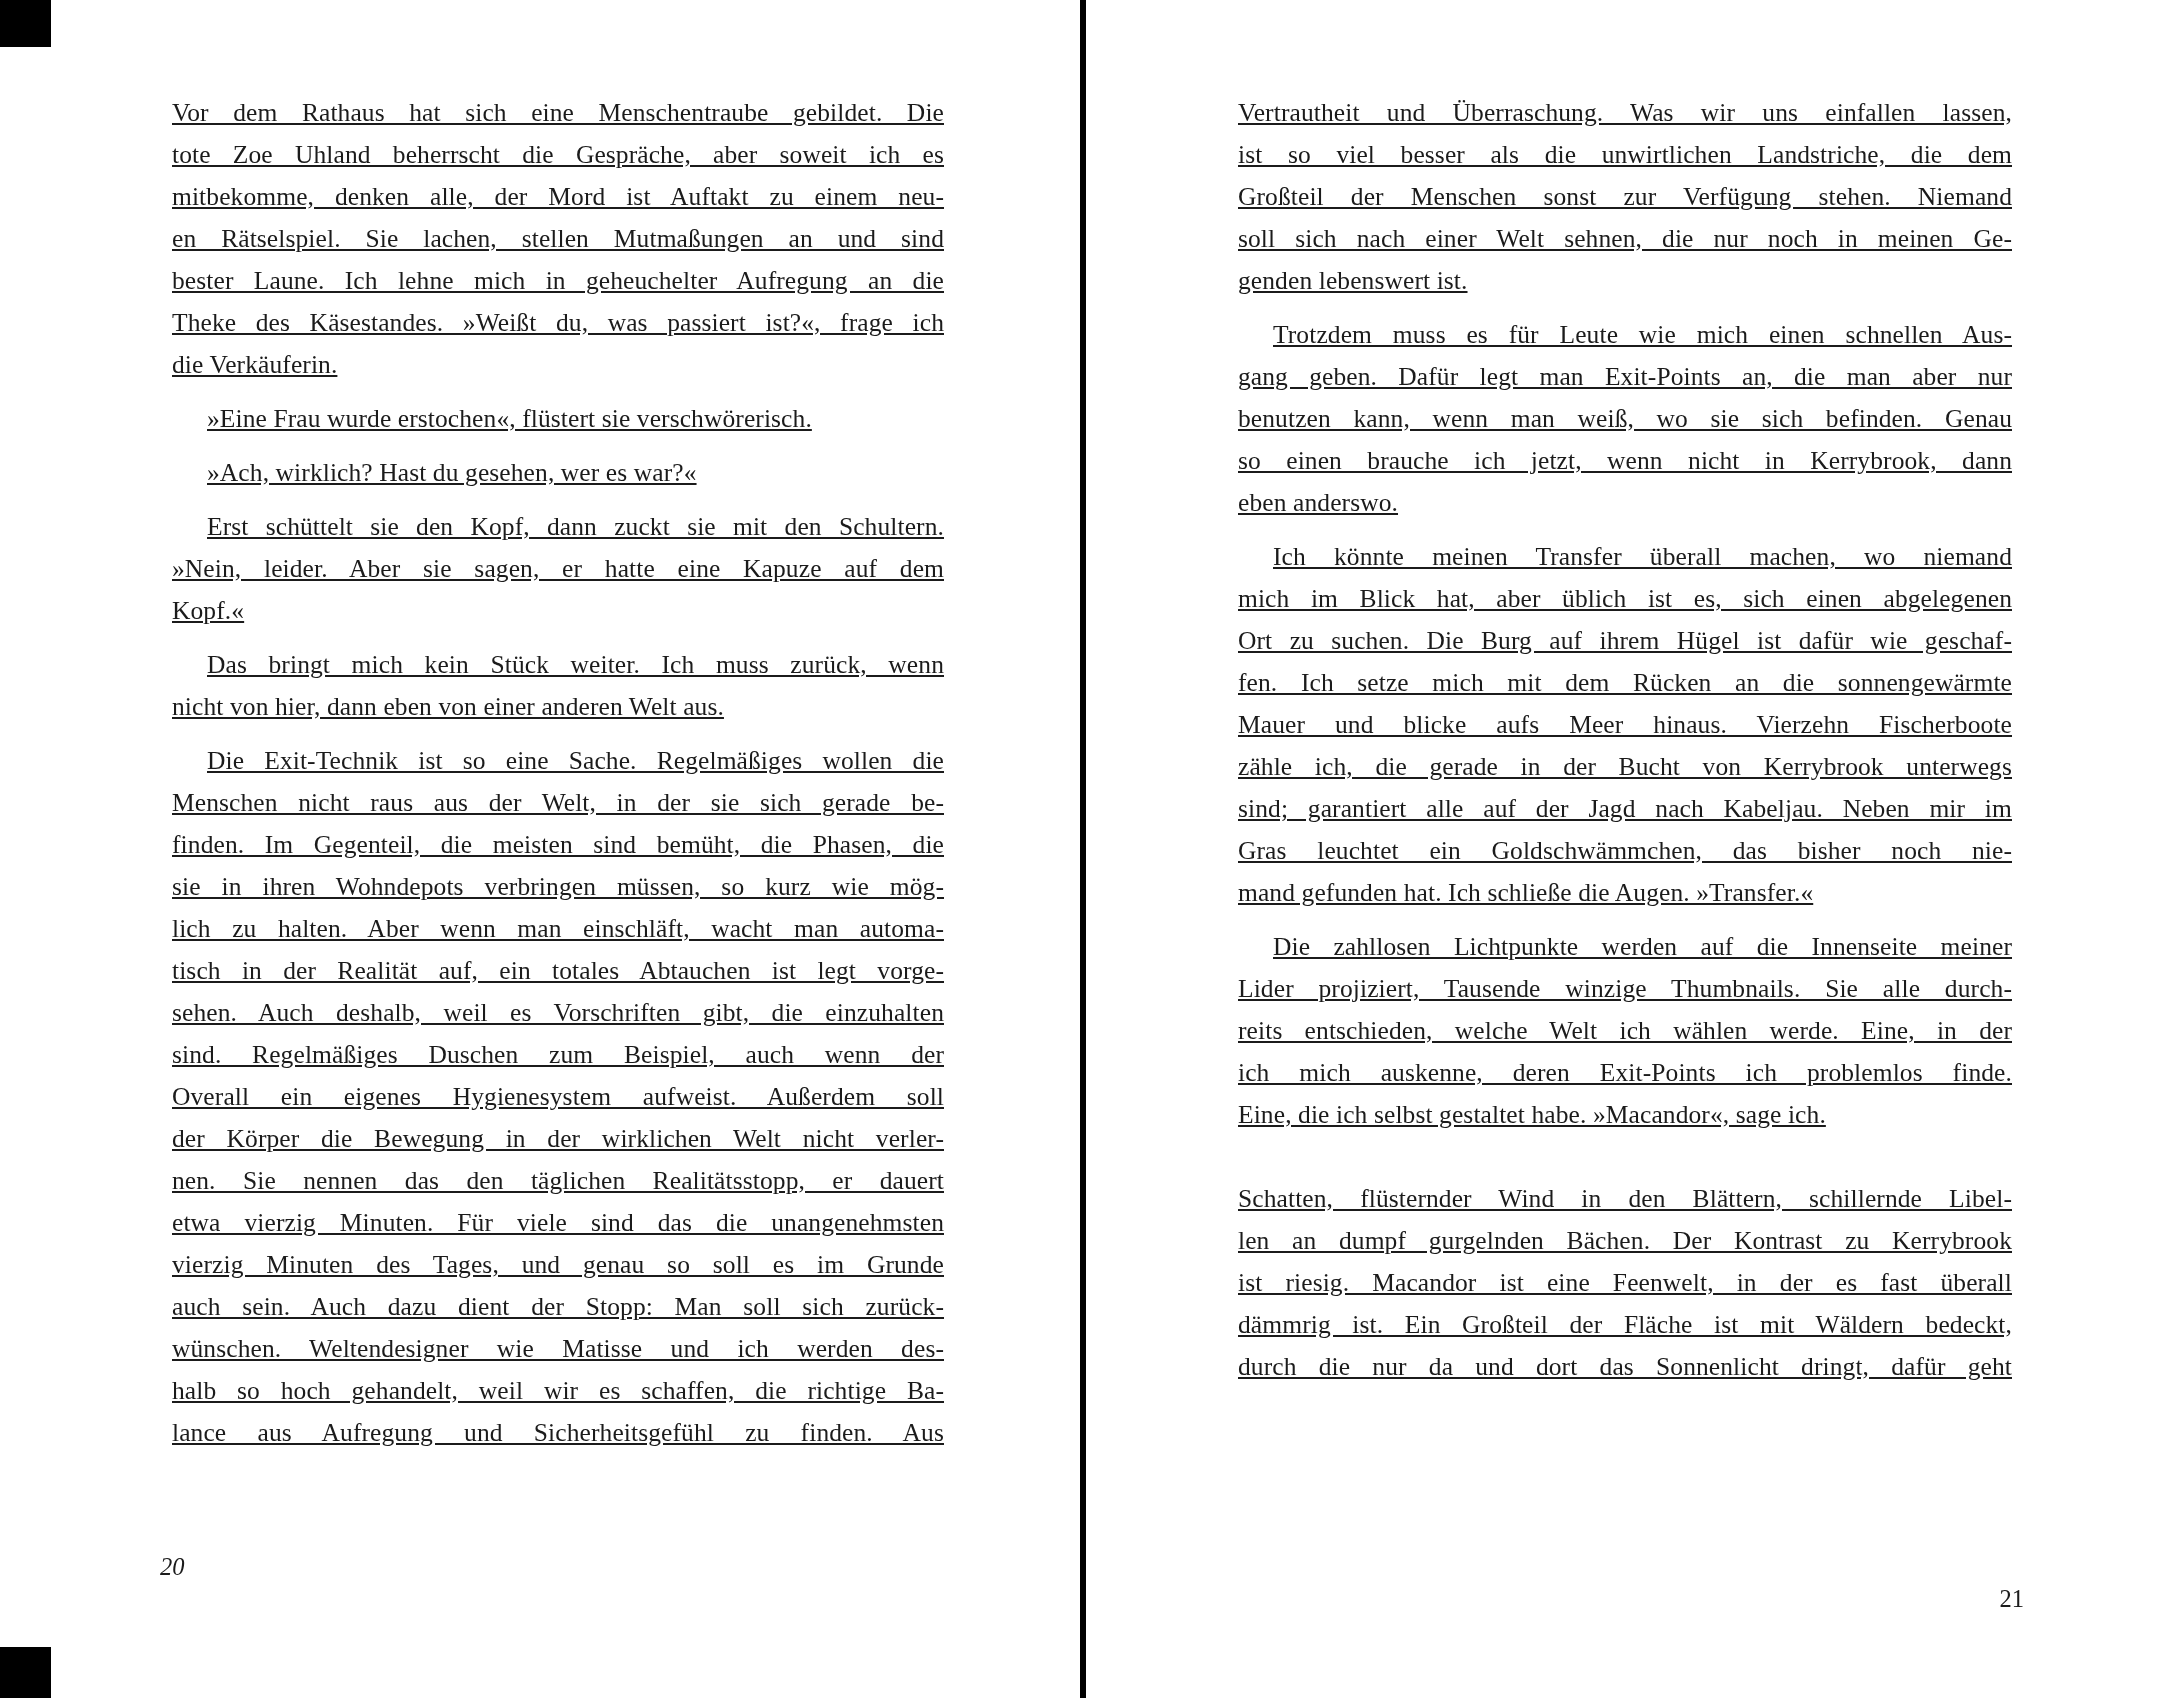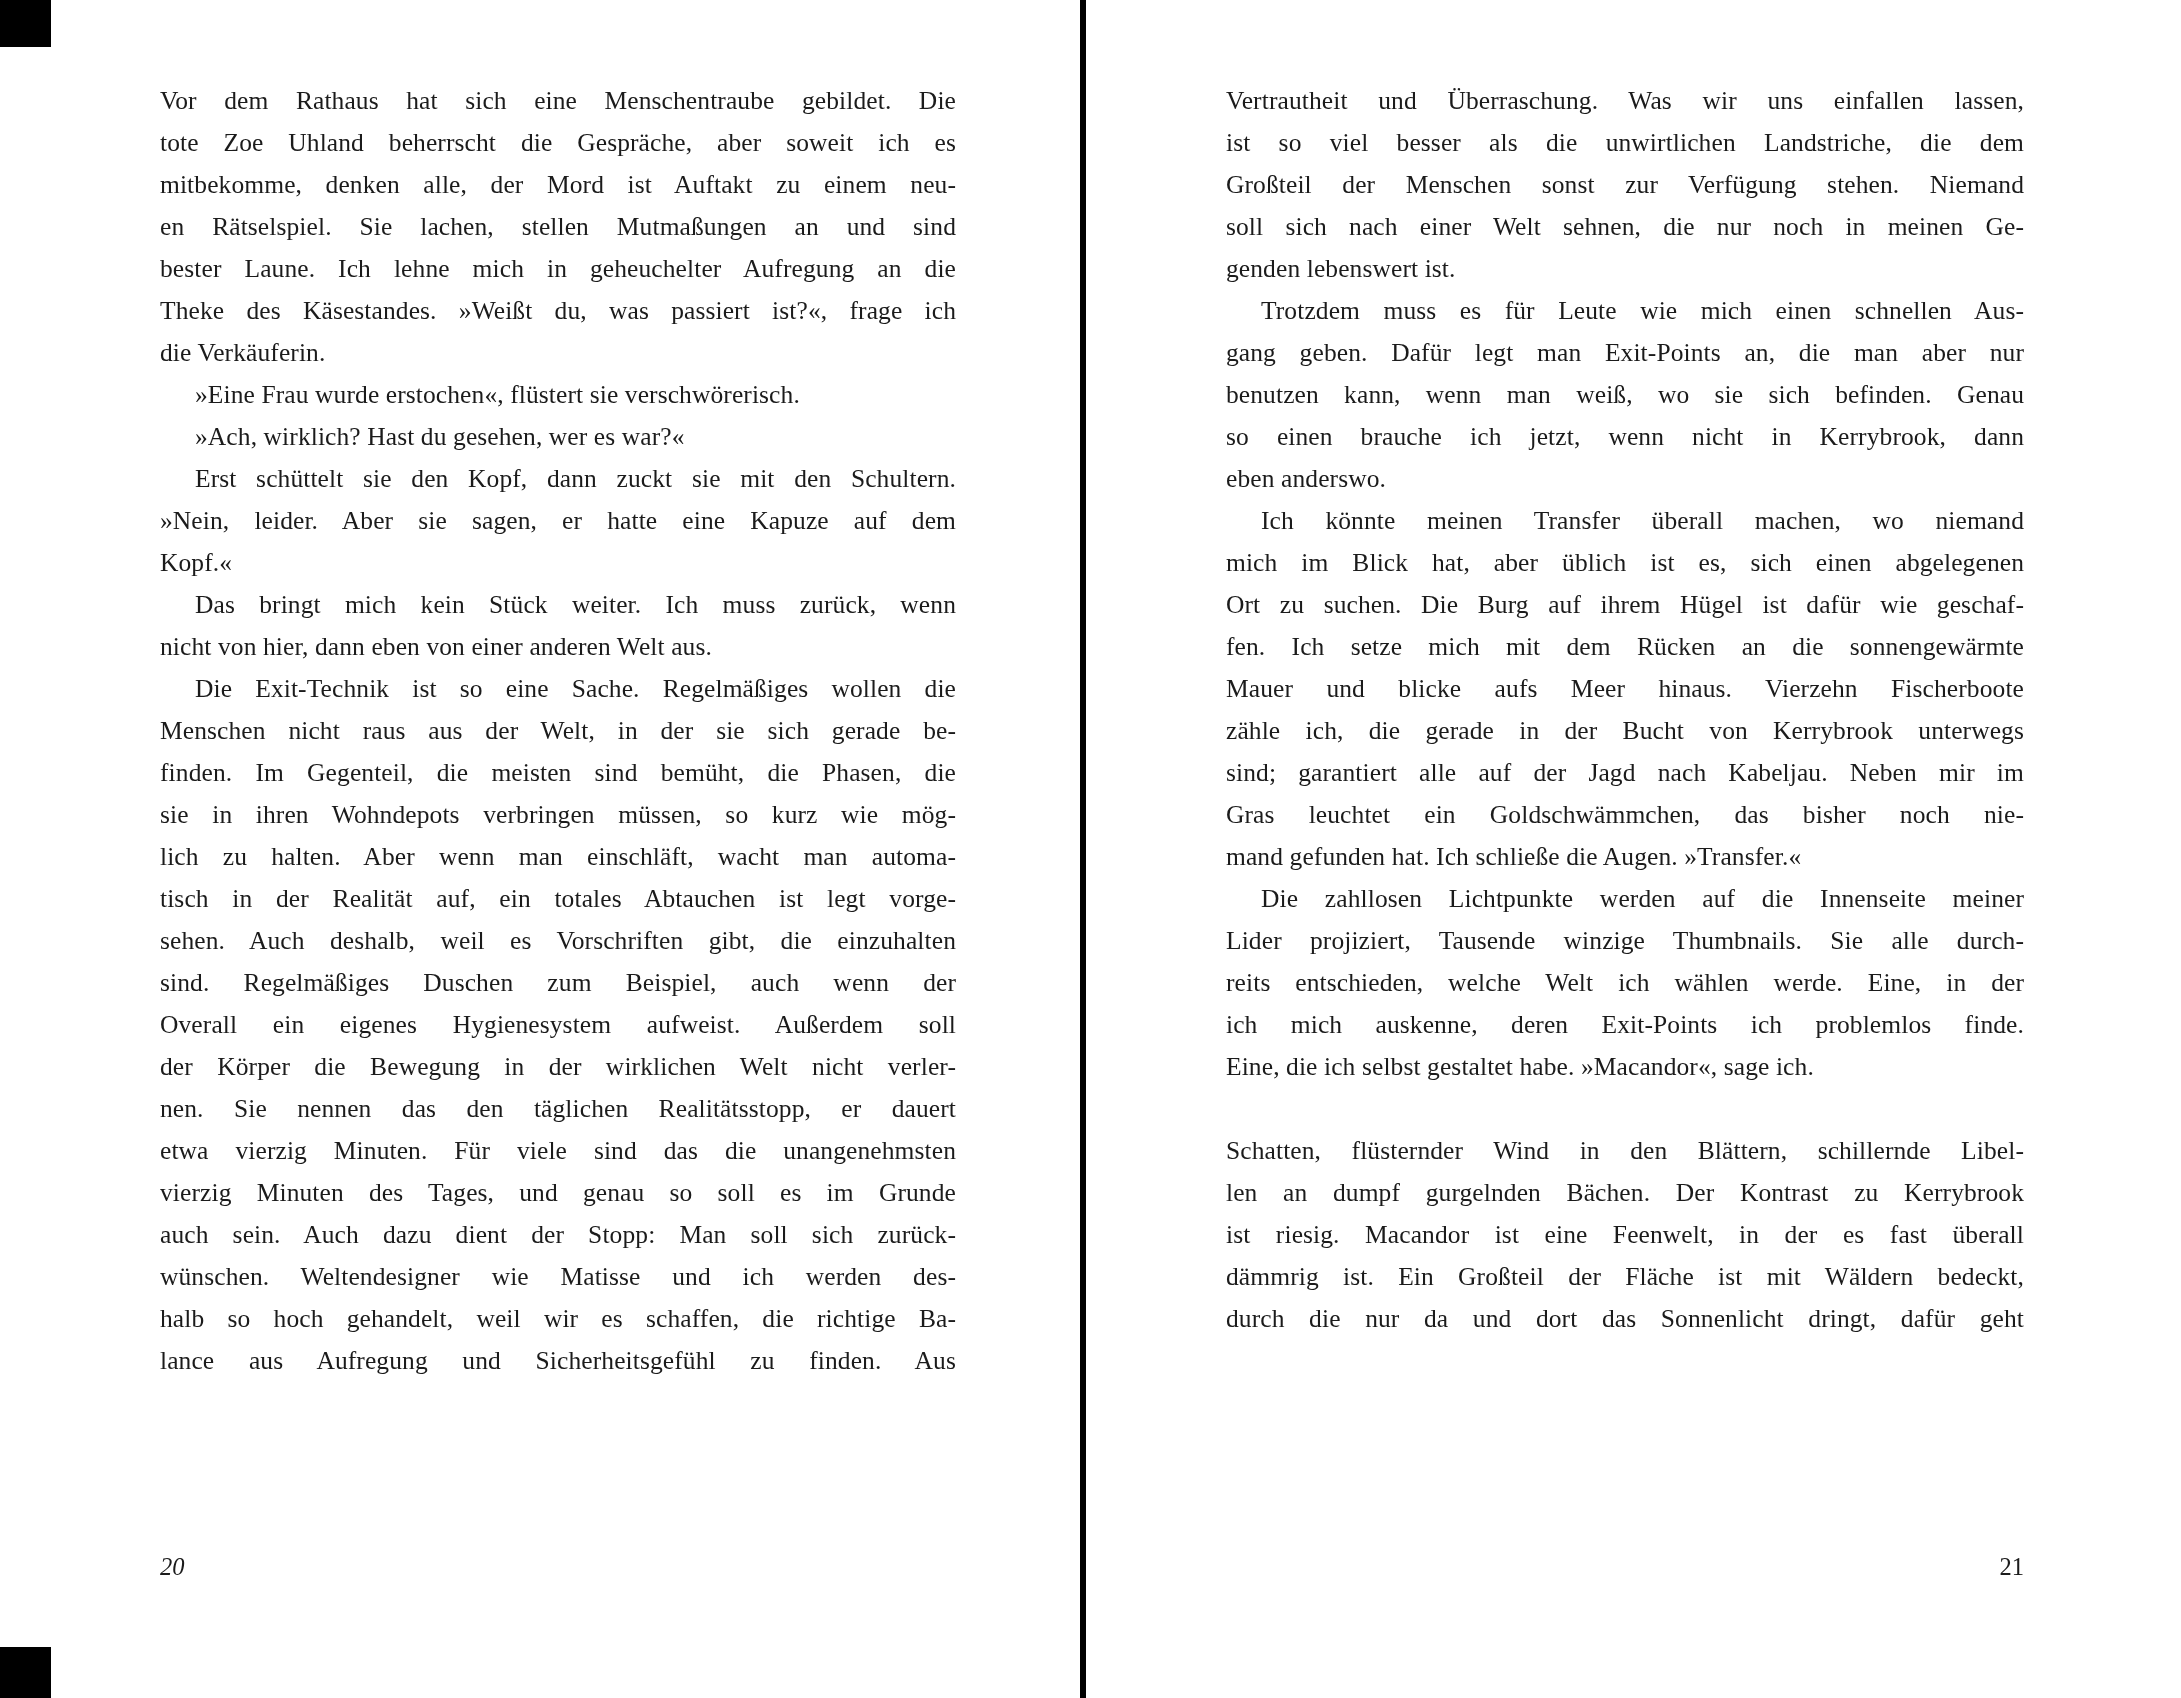--- a/index.html
+++ b/index.html
@@ -27,41 +27,41 @@
   .text-block {
     position: absolute;
     top: 80px;
     font-size: 25.5px;
     line-height: 42px;
     letter-spacing: 0.1px;
   }
   #left-text  { left: 160px; width: 796px; }
   #right-text { left: 1226px; width: 798px; }
 
-  .paragraph { margin: 0; }
+  .paragraph { margin: 12px; text-decoration: underline; }
   .paragraph.space-before { margin-top: 42px; }
 
   .line {
     text-align: justify;
     text-align-last: justify;
     height: 42px;
     overflow: hidden;
     white-space: normal;
   }
   .line.para-end { text-align-last: left; }
   .line.indent { text-indent: 35px; }
 
   .page-number {
     position: absolute;
     top: 1551px;
     font-size: 24.5px;
     line-height: 31px;
   }
   #left-number  { left: 160px; font-style: italic; }
-  #right-number { left: 1226px; width: 798px; text-align: right; }
+  #right-number { left: 1226px; width: 798px; text-align: right; margin-top: 32px; }
 </style>
 </head>
 <body style="color: rgb(27, 27, 27); background: rgb(255, 255, 255);">
 
 <div class="scan-mark tl"></div>
 <div class="scan-mark bl"></div>
 
 <div class="gutter"></div>
 
 <div id="left-text" class="text-block">

